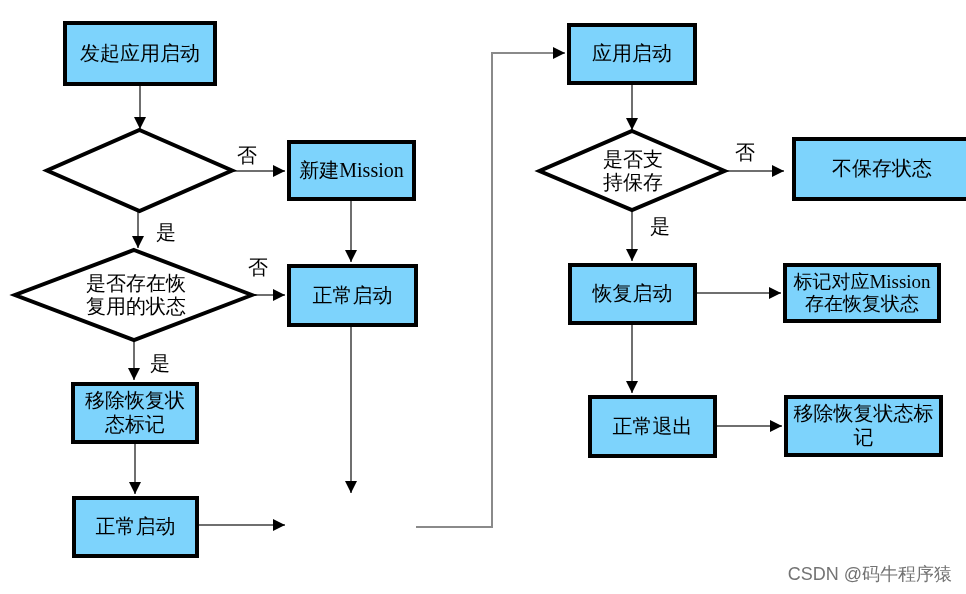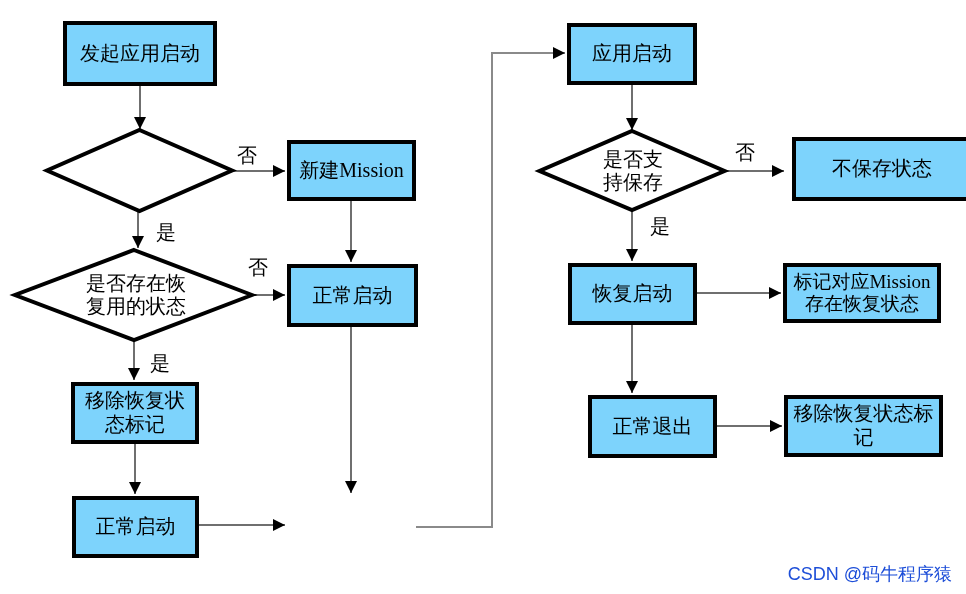--- a/index.html
+++ b/index.html
@@ -36,21 +36,21 @@
   .elabel {
     position:absolute;
     transform:translate(-50%,-50%);
     font-size:20px;
   }
   #watermark {
     position:absolute;
     right:14px; top:562px;
     font-family:"Liberation Sans","DejaVu Sans",sans-serif;
     font-size:18px;
-    color:#1d4ed8;
+    color:#737373;
   }
 </style>
 </head>
 <body>
 
 <div id="canvas">
 
   <svg id="connector-layer" width="966" height="594" viewBox="0 0 966 594">
     <defs>
       <marker id="arr" markerUnits="userSpaceOnUse" markerWidth="13" markerHeight="14" refX="12" refY="6.5" orient="auto">

